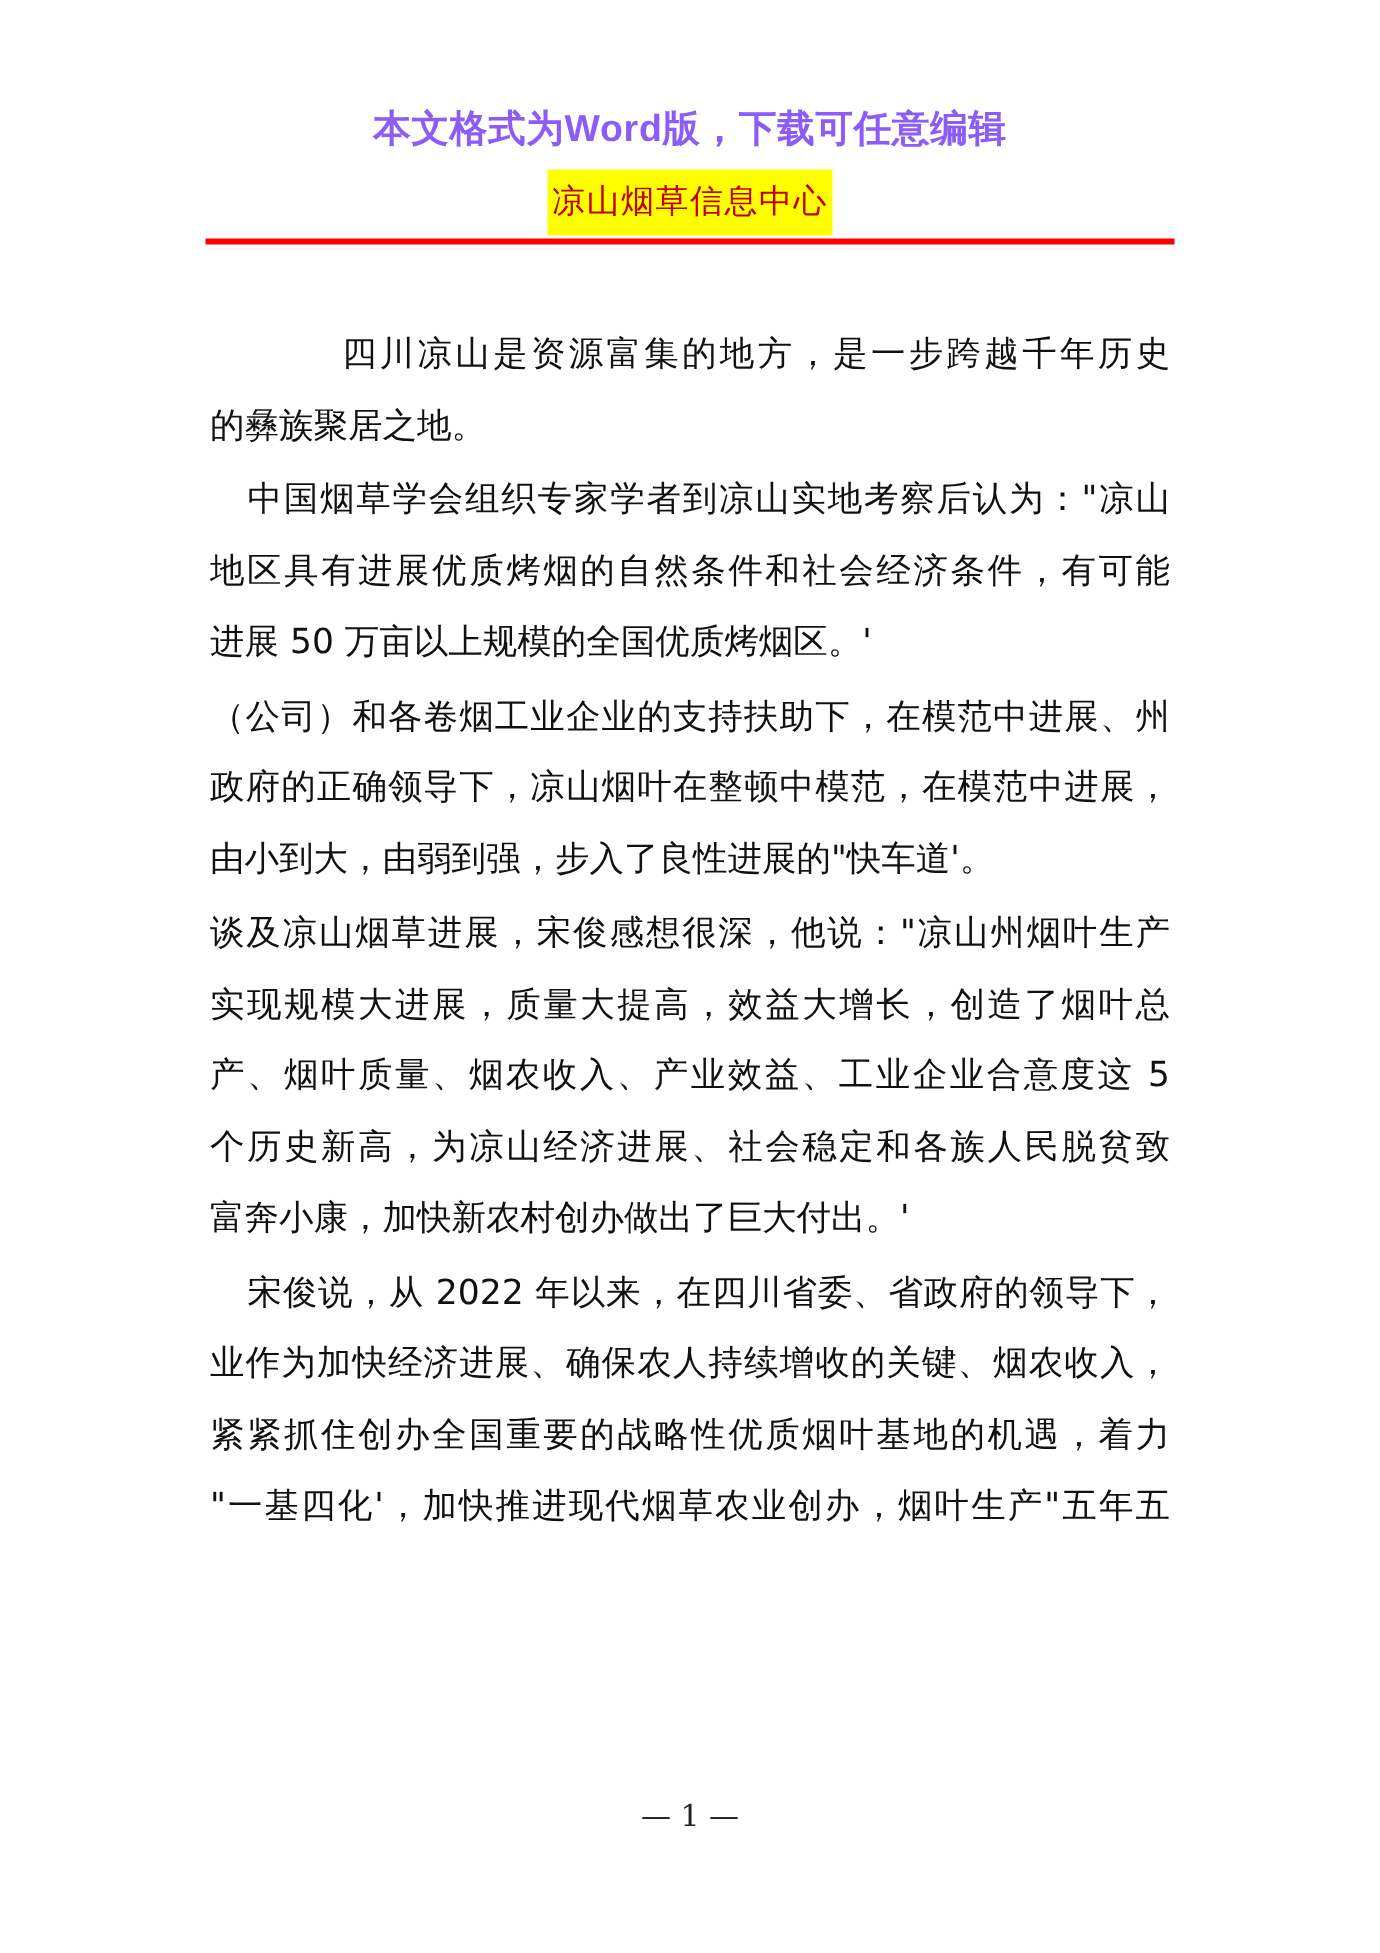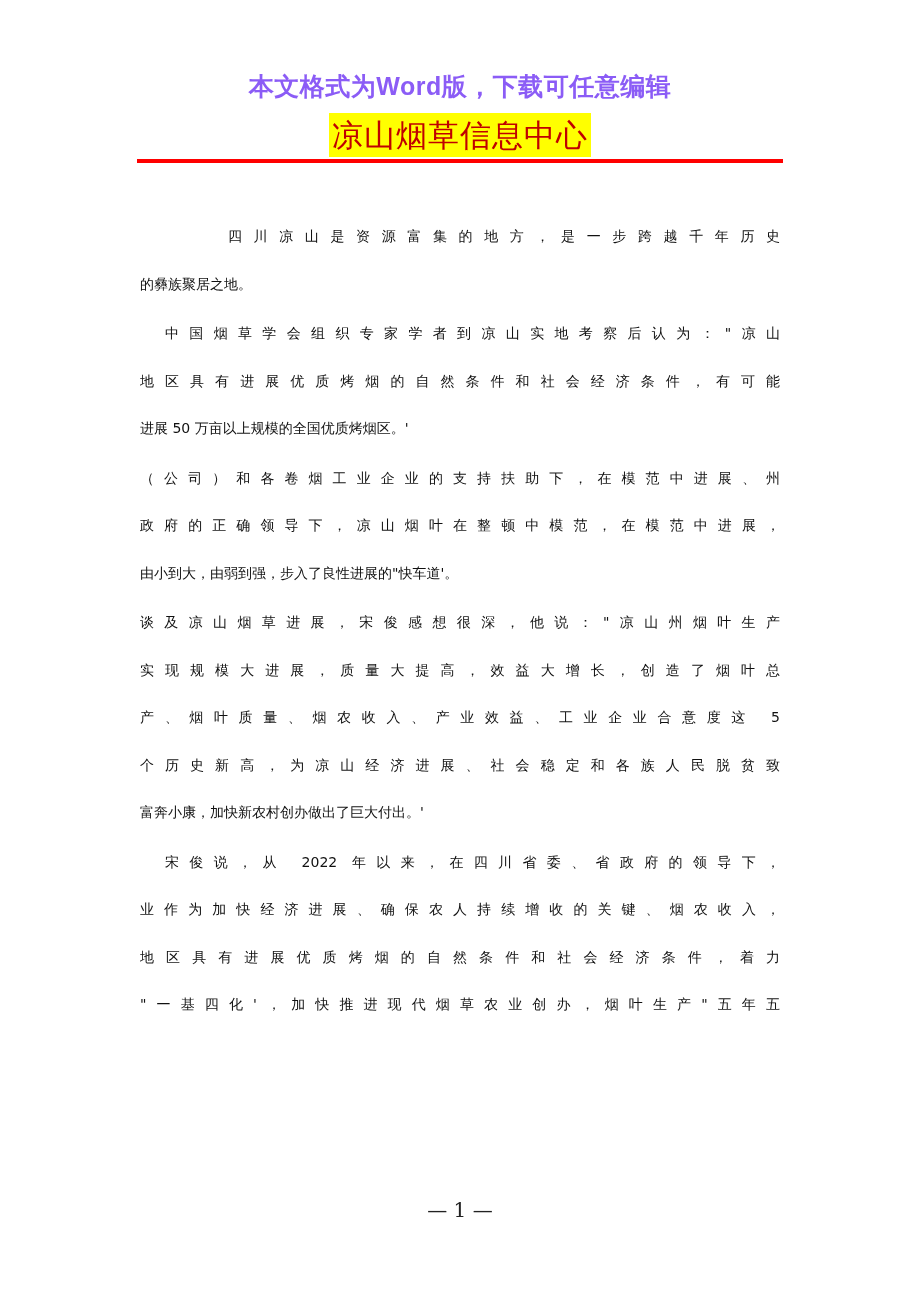--- a/index.html
+++ b/index.html
@@ -40,40 +40,40 @@
       top: 113px;
       left: 0;
       width: 920px;
       text-align: center;
     }
     .title {
       display: inline-block;
       background: #ffff00;
       color: #c00000;
       font-family: "DejaVu Serif", "Liberation Serif", serif;
-      font-size: 31px;
+      font-size: 22px;
       line-height: 44px;
       height: 44px;
       padding: 0 3px;
       letter-spacing: 1px;
     }
     .rule {
       position: absolute;
       top: 159px;
       left: 137px;
       width: 646px;
       height: 4px;
       background: #ff0000;
     }
     .body-text {
       position: absolute;
       top: 213px;
       left: 140px;
       width: 640px;
-      font-size: 14px;
+      font-size: 23px;
     }
     .para {
       margin: 0 0 2px 0;
     }
     .line {
       display: block;
       height: 47.5px;
       line-height: 47.5px;
       white-space: nowrap;
       text-align: justify;
@@ -132,21 +132,21 @@
       <span class="line">谈及凉山烟草进展，宋俊感想很深，他说："凉山州烟叶生产</span>
       <span class="line">实现规模大进展，质量大提高，效益大增长，创造了烟叶总</span>
       <span class="line">产、烟叶质量、烟农收入、产业效益、工业企业合意度这 5</span>
       <span class="line">个历史新高，为凉山经济进展、社会稳定和各族人民脱贫致</span>
       <span class="line last">富奔小康，加快新农村创办做出了巨大付出。'</span>
     </div>
 
     <div class="para">
       <span class="line indent1">宋俊说，从 2022 年以来，在四川省委、省政府的领导下，</span>
       <span class="line">业作为加快经济进展、确保农人持续增收的关键、烟农收入，</span>
-      <span class="line">地区具有进展优质烤烟的自然条件和社会经济条件，着力</span>
+      <span class="line">紧紧抓住创办全国重要的战略性优质烟叶基地的机遇，着力</span>
       <span class="line">"一基四化'，加快推进现代烟草农业创办，烟叶生产"五年五</span>
     </div>
 
   </div>
 
   <div class="footer">— 1 —</div>
 
 </div>
 
 </body></html>

